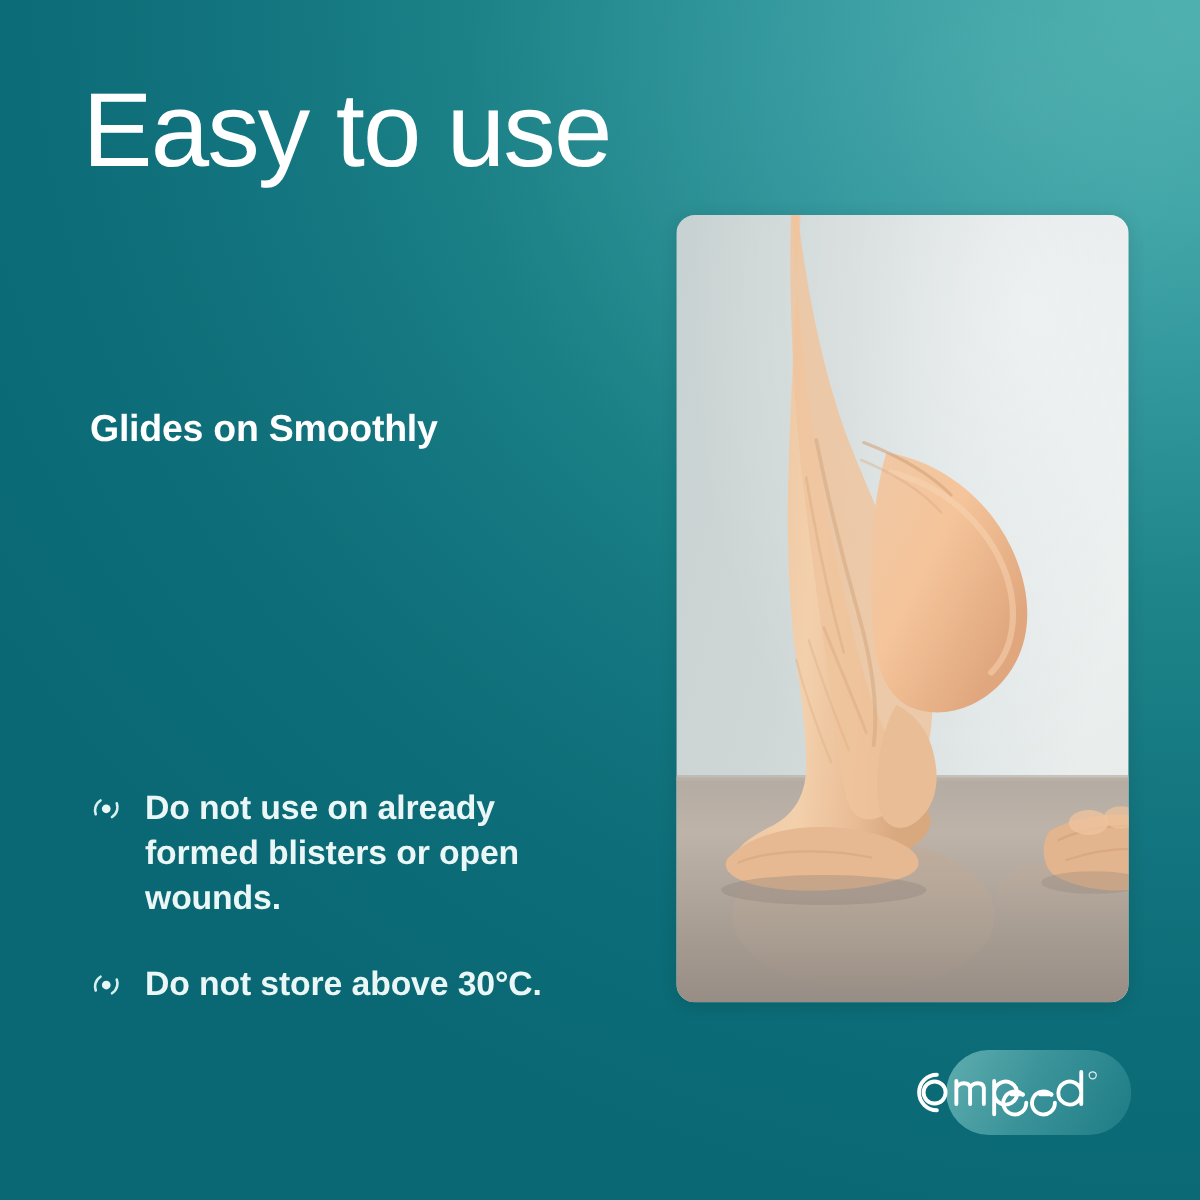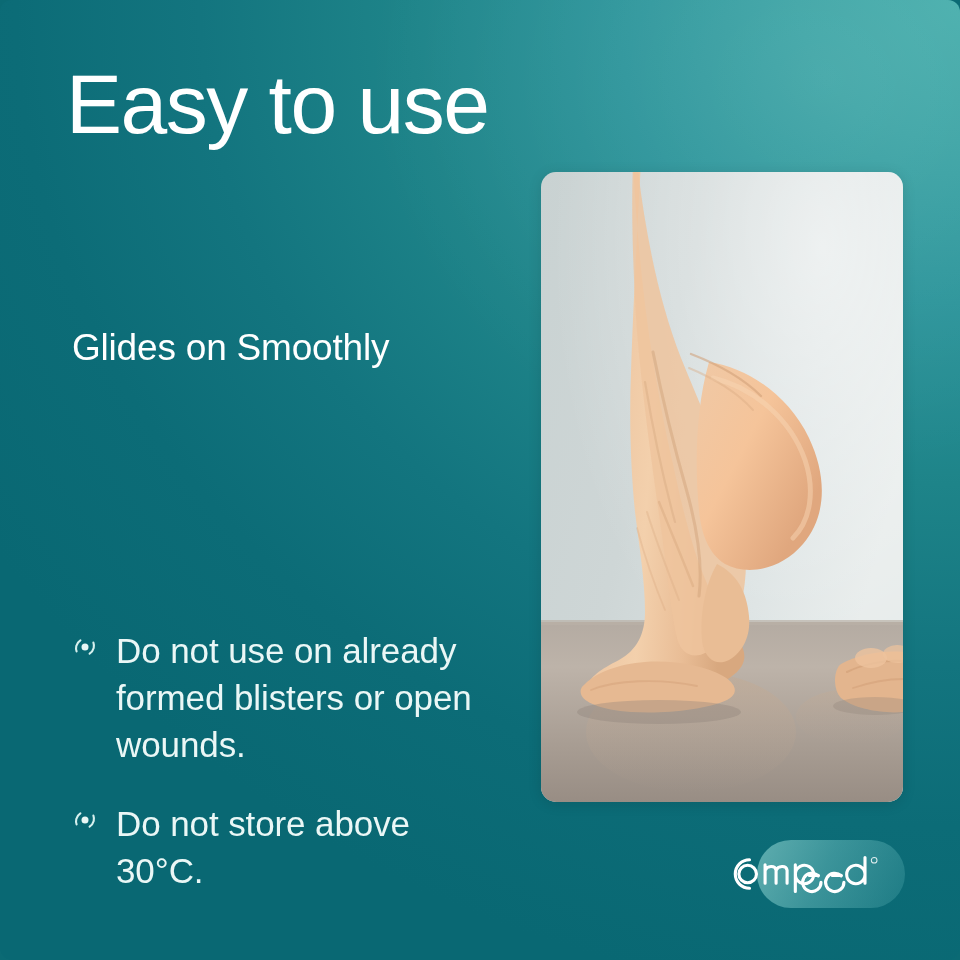--- a/index.html
+++ b/index.html
@@ -9,21 +9,21 @@
     width:960px; height:960px;
     font-family:"Liberation Sans", sans-serif;
     background:#0b6a74;
     overflow:hidden;
   }
 
   
   #card {
     position:relative;
     width:960px; height:960px;
-    border-radius:12px;
+    border-radius:0;
     overflow:hidden;
     background:
       radial-gradient(120% 105% at 100% 0%,
         #45adab 0%,
         #3aa3a4 14%,
         #2b949a 30%,
         #1e8489 48%,
         #13757f 66%,
         #0c6c77 82%,
         #096873 100%);
@@ -44,22 +44,22 @@
     font-weight:400;
     letter-spacing:-1.5px;
     color:#ffffff;
     z-index:5;
   }
 
   
   .copy-block { position:absolute; left:72px; top:327px; width:420px; z-index:5; }
 
   .sub-heading {
-    font-size:37px;
-    font-weight:400;
+    font-size:30px;
+    font-weight:700;
     letter-spacing:-0.2px;
     color:#ffffff;
     margin-bottom:14px;
   }
   .body-text {
     font-size:27px;
     line-height:1.38;
     font-weight:300;
     letter-spacing:-0.1px;
     color:#eaf7f6;
@@ -70,23 +70,23 @@
   .bullets { position:absolute; left:72px; top:628px; width:420px; z-index:5; }
   .bullet-item { display:flex; align-items:flex-start; margin-bottom:32px; }
   .bullet-item:last-child { margin-bottom:16px; }
 
   .bullet-icon {
     flex:0 0 auto;
     width:26px; height:26px;
     margin-top:6px; margin-right:18px;
   }
   .bullet-text {
-    font-size:35px;
+    font-size:27px;
     line-height:1.34;
-    font-weight:400;
+    font-weight:700;
     letter-spacing:-0.1px;
     color:#eaf7f6;
     white-space:pre-line;
   }
 
   
   .photo-card {
     position:absolute;
     left:541px; top:172px;
     width:362px; height:630px;

